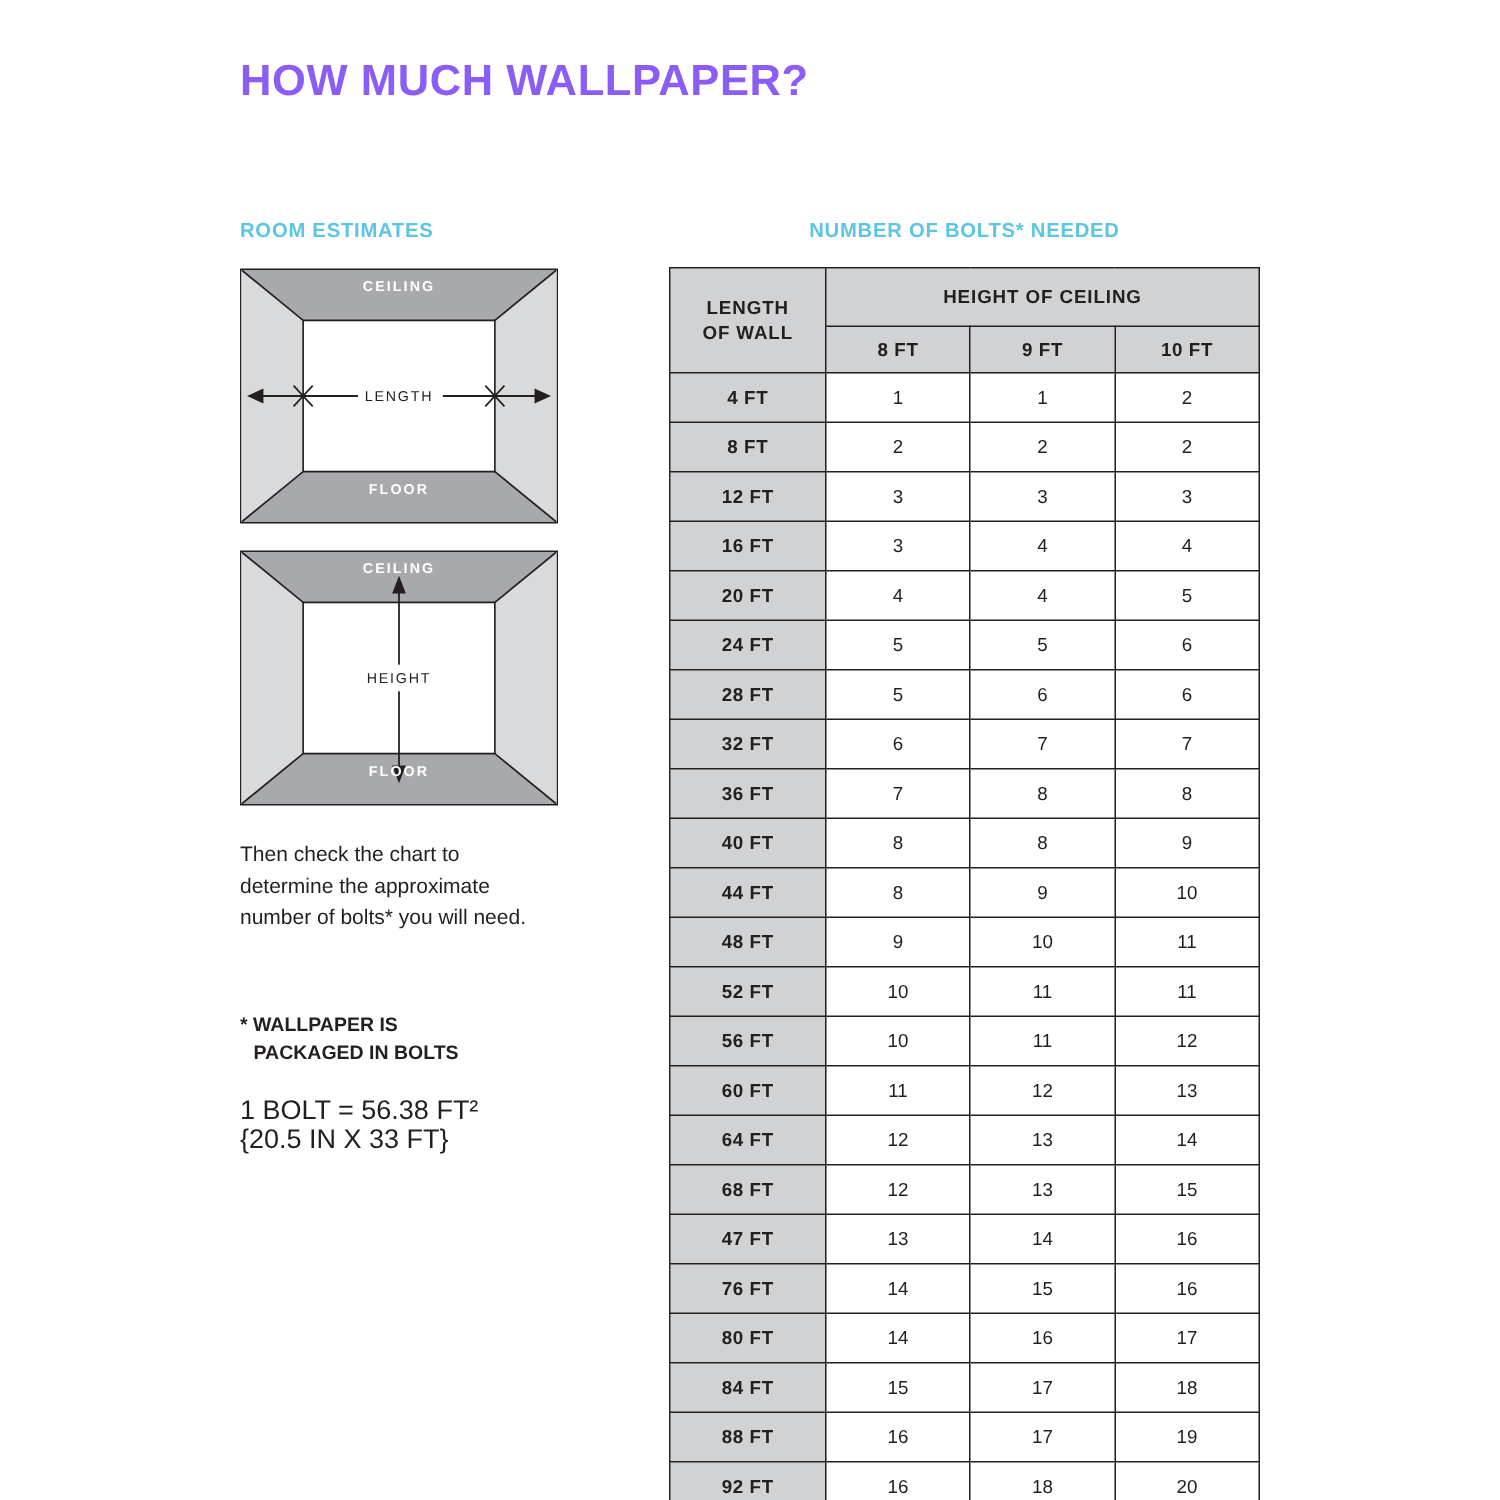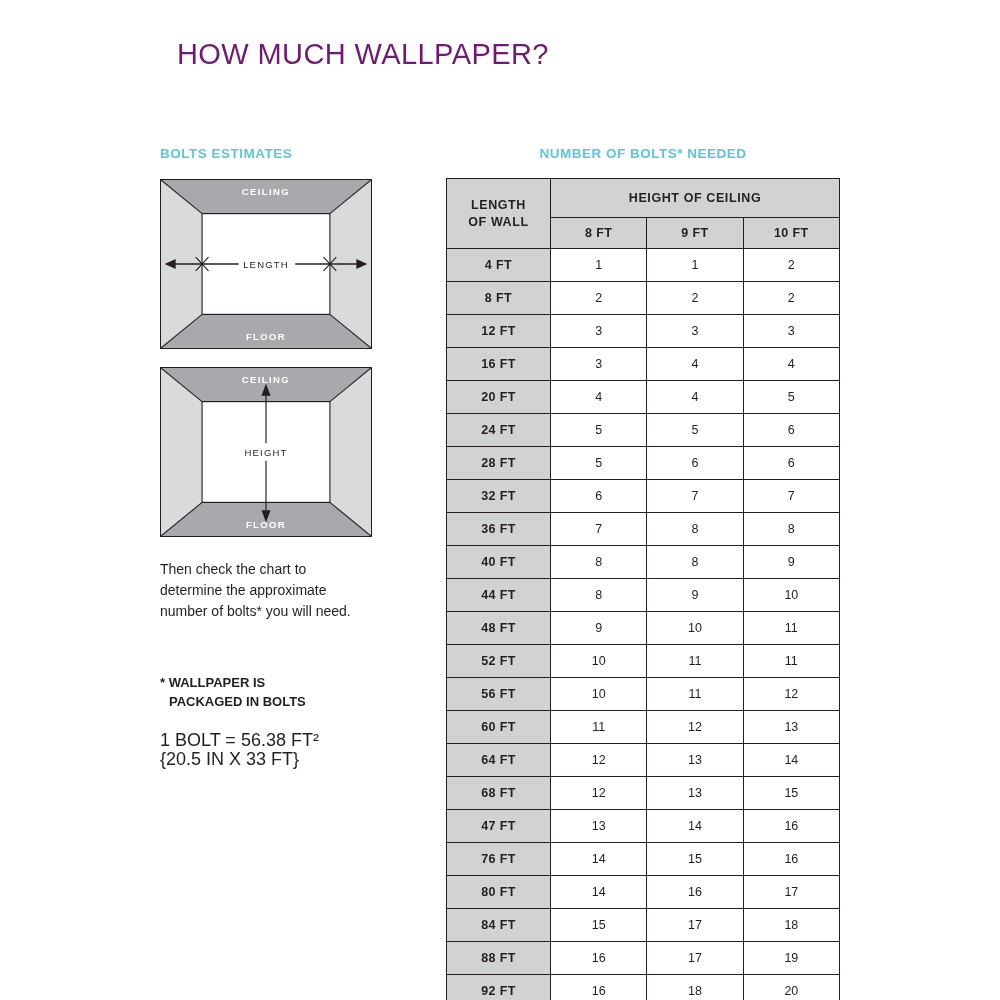--- a/index.html
+++ b/index.html
@@ -16,26 +16,26 @@
     overflow: hidden;
   }
   .page {
     position: absolute;
     inset: 0;
   }
 
   
   .main-title {
     position: absolute;
-    left: 177px;
+    left: 160px;
     top: 38px;
     font-size: 29px;
-    font-weight: normal;
+    font-weight: bold;
     letter-spacing: 0.4px;
-    color: #701a75;
+    color: #8b5cf6;
   }
 
   
   .left-col {
     position: absolute;
     left: 160px;
     top: 146px;
     width: 250px;
   }
   .section-label {
@@ -74,21 +74,21 @@
     position: absolute;
     left: 0;
     right: 0;
     text-align: center;
     font-size: 9.5px;
     font-weight: bold;
     letter-spacing: 1.4px;
     color: #ffffff;
   }
   .room-tag.ceiling { top: 6px; }
-  .room-tag.floor { bottom: 6px; }
+  .room-tag.floor { bottom: 16px; }
   .room-measure-label {
     position: absolute;
     left: 0;
     right: 0;
     text-align: center;
     font-size: 9.5px;
     letter-spacing: 1.2px;
     color: #231f20;
   }
 
@@ -172,21 +172,21 @@
 </style>
 </head>
 <body>
 
 <div class="page">
 
   <div class="main-title">HOW MUCH WALLPAPER?</div>
 
   <div class="left-col">
 
-    <div class="section-label">BOLTS ESTIMATES</div>
+    <div class="section-label">ROOM ESTIMATES</div>
 
 
     <div class="room">
       <div class="persp">
         <svg viewBox="0 0 230 170" preserveAspectRatio="none">
 
           <polygon points="0,0 230,0 230,170 0,170" fill="#ffffff"></polygon>
 
           <polygon points="0,0 230,0 185,34 45,34" fill="#a7a9ac"></polygon>
 

